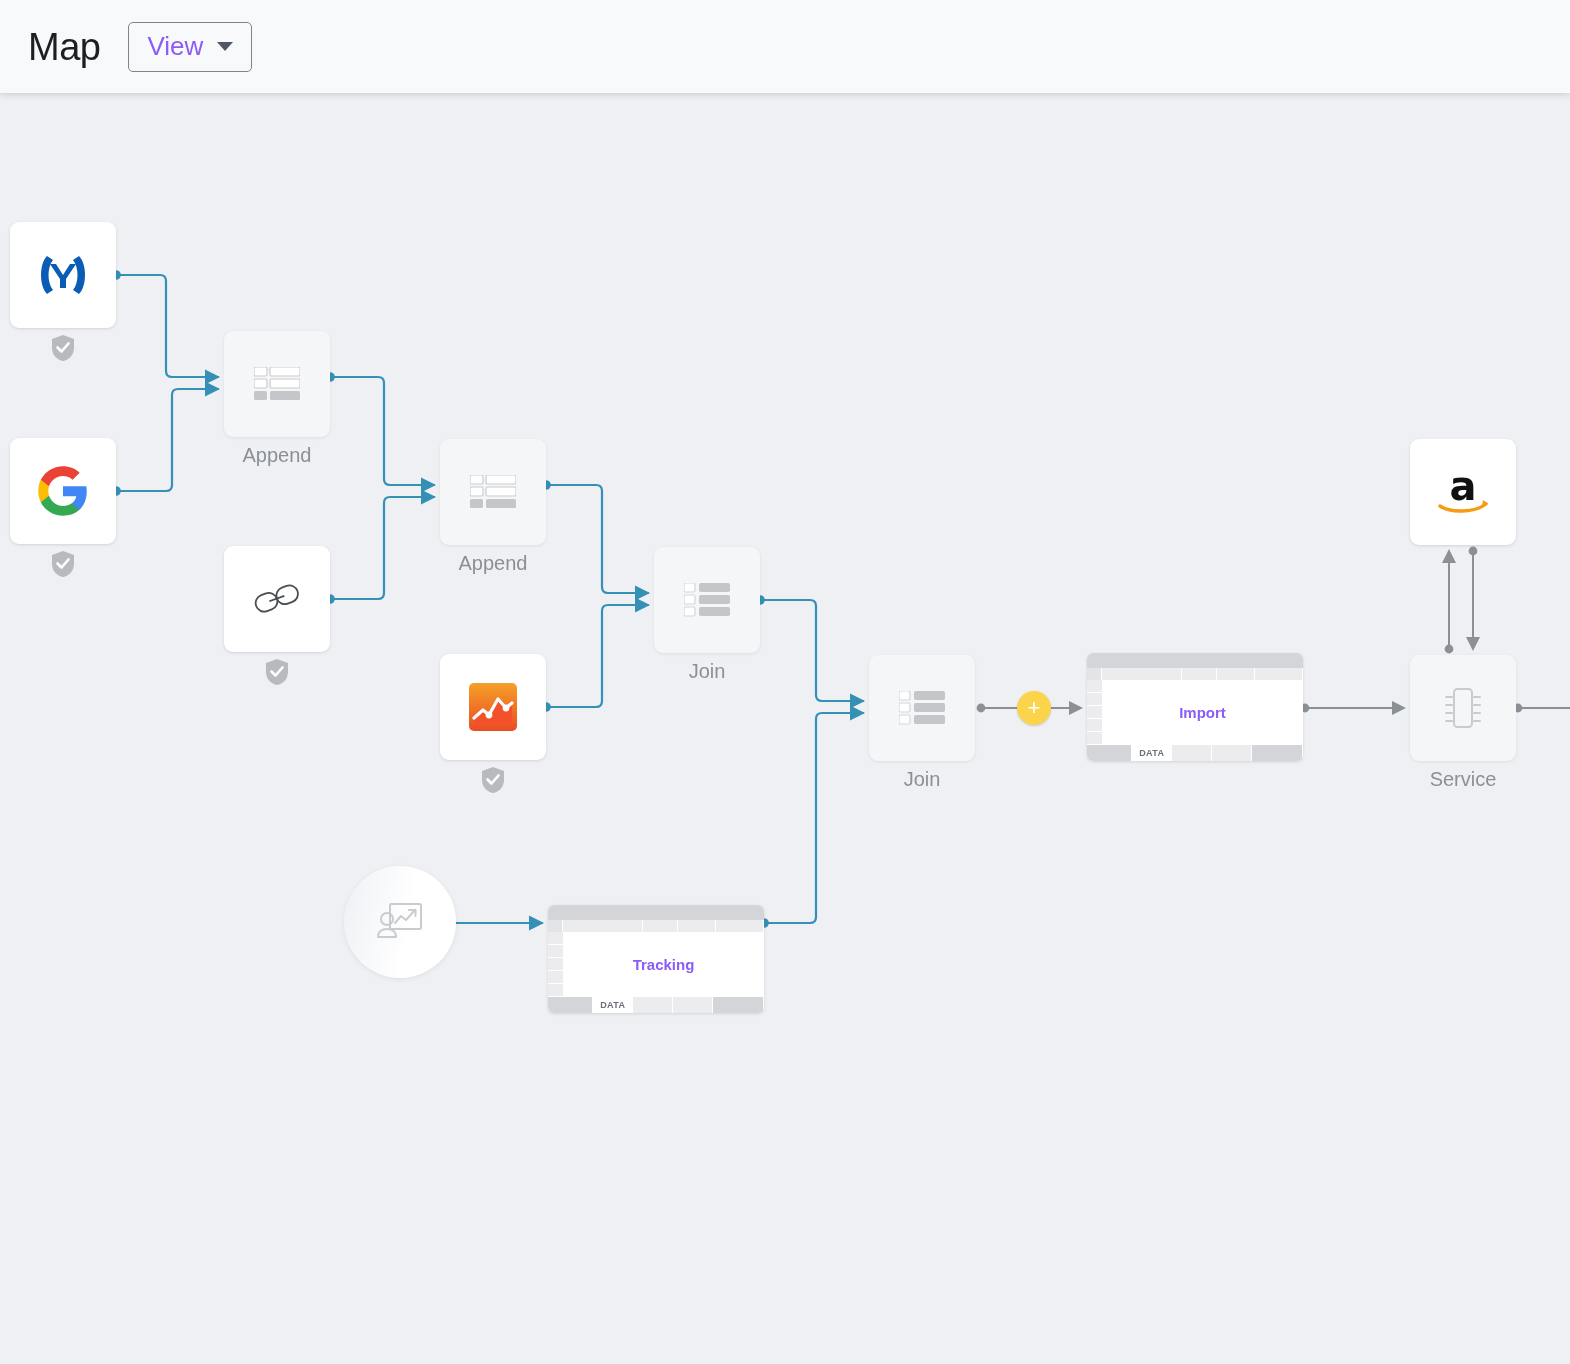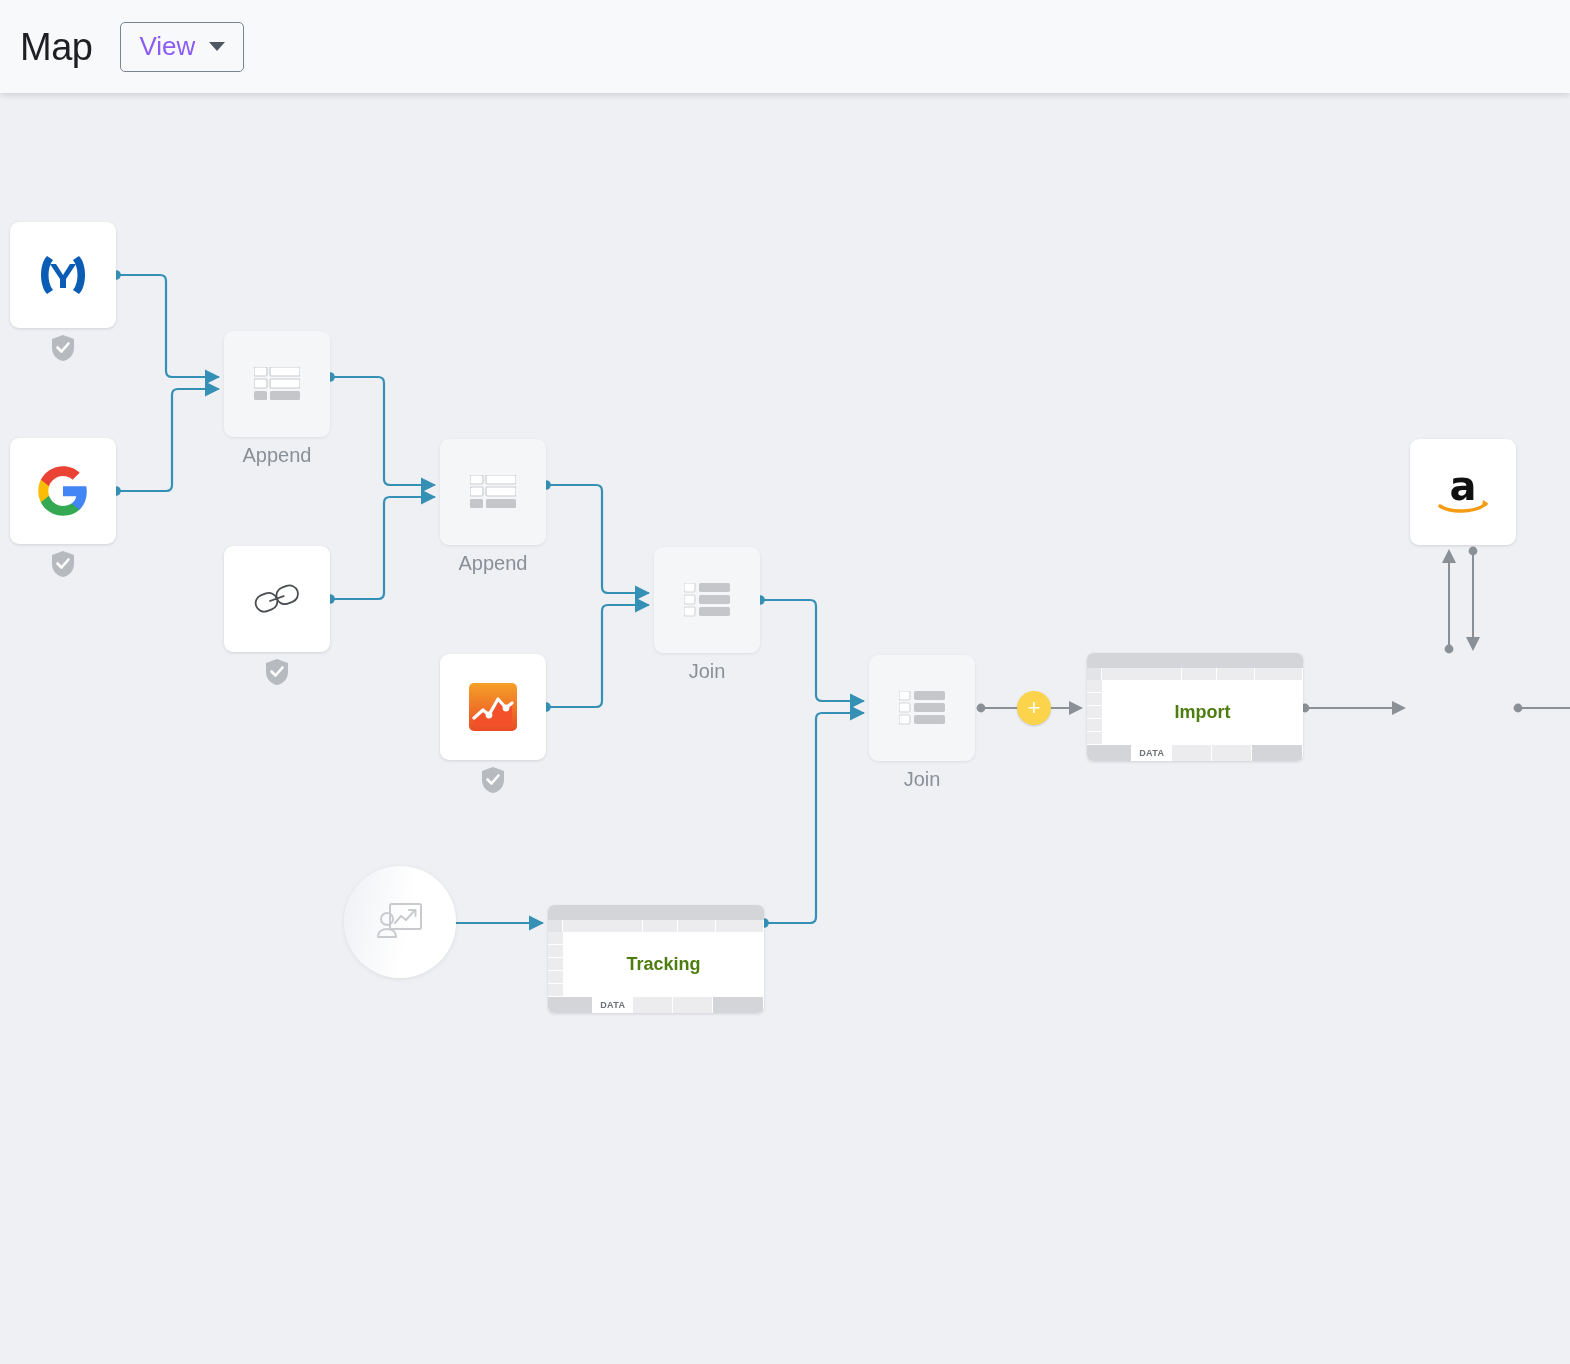--- a/index.html
+++ b/index.html
@@ -11,21 +11,21 @@
     background: #eef0f4;
   }
 
   
   #header {
     position: absolute; top: 0; left: 0;
     width: 1570px; height: 93px;
     background: #f8f9fa;
     box-shadow: 0 2px 6px rgba(60,64,72,0.18);
     display: flex; align-items: center;
-    padding-left: 20px;
+    padding-left: 28px;
     z-index: 20;
   }
   #page-title {
     font-size: 38px;
     color: #1d1f22;
     font-weight: 400;
     letter-spacing: -0.5px;
     line-height: 1;
     margin-right: 28px;
   }
@@ -115,21 +115,21 @@
   .tbl-colrow { height: 12px; display: flex; }
   .tbl-colrow .corner { width: 15px; background: #e3e4e7; border-right: 1px solid #fff; }
   .tbl-colrow .c { background: #ececee; border-right: 1px solid #fff; }
   .tbl-body { flex: 1; display: flex; position: relative; }
   .tbl-body .rowhdr { width: 15px; background: #ececee; display: flex; flex-direction: column; }
   .tbl-body .rowhdr i { flex: 1; border-bottom: 1px solid #fff; display: block; }
   .tbl-body .sheet {
     flex: 1; background: #fff;
     display: flex; align-items: center; justify-content: center;
   }
-  .tbl-title { font-size: 18px; font-weight: bold; color: #4d7c0f; }
+  .tbl-title { font-size: 15px; font-weight: bold; color: #8b5cf6; }
   .tbl-tabs { height: 16px; display: flex; background: #ffffff; }
   .tbl-tabs .t { background: #ececee; border-right: 1px solid #fff; }
   .tbl-tabs .t.dark { background: #d3d5d8; }
   .tbl-tabs .t.active {
     background: #ffffff;
     color: #6b7076;
     font-size: 9px;
     display: flex; align-items: center; justify-content: center;
     letter-spacing: 0.4px;
     font-weight: bold;
@@ -395,14 +395,30 @@
   </div>
 
   <div class="node white" style="left:1410px; top:346px;">
     <svg width="70" height="52" viewBox="0 0 70 52">
       <text x="35" y="34" text-anchor="middle" font-family="DejaVu Sans, sans-serif" font-size="40" font-weight="bold" fill="#111111">a</text>
       <path d="M12,40 C22,47 46,47 58,38" fill="none" stroke="#f59b14" stroke-width="3.4" stroke-linecap="round"></path>
       <path d="M55,34 L60,37.5 L54,41 Z" fill="#f59b14"></path>
     </svg>
   </div>
 
+  <div class="node ghost" style="left:1410px; top:562px;">
+    <svg width="52" height="48" viewBox="0 0 52 48">
+      <g fill="none" stroke="#c9cbcf" stroke-width="2" stroke-linecap="round">
+        <rect x="17" y="5" width="18" height="38" rx="3.5"></rect>
+        <line x1="9" y1="13" x2="15" y2="13"></line>
+        <line x1="9" y1="21" x2="15" y2="21"></line>
+        <line x1="9" y1="29" x2="15" y2="29"></line>
+        <line x1="9" y1="37" x2="15" y2="37"></line>
+        <line x1="37" y1="13" x2="43" y2="13"></line>
+        <line x1="37" y1="21" x2="43" y2="21"></line>
+        <line x1="37" y1="29" x2="43" y2="29"></line>
+        <line x1="37" y1="37" x2="43" y2="37"></line>
+      </g>
+    </svg>
+    <div class="node-label">Service</div>
+  </div>
 
 </div>
 
 </body></html>

